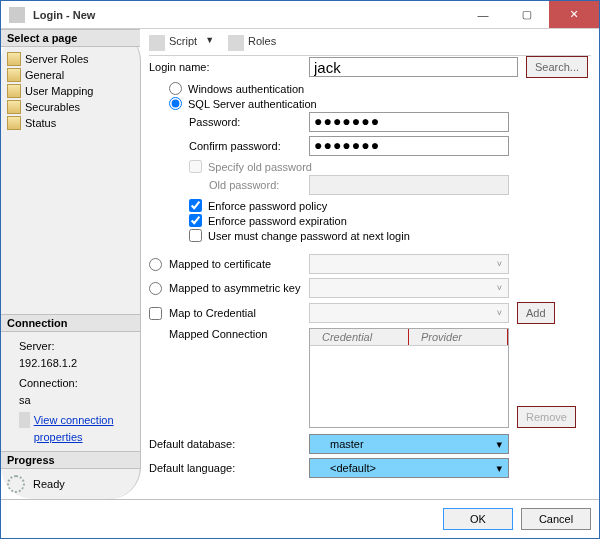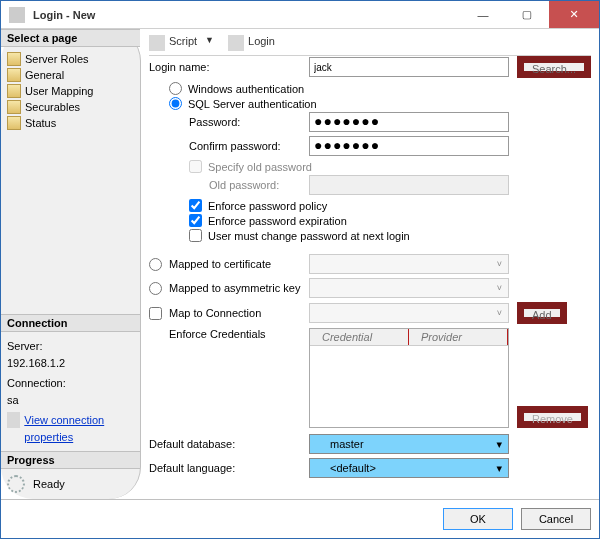--- a/index.html
+++ b/index.html
@@ -10,36 +10,36 @@
 .title-text { flex: 1; color: #333; font-weight: bold; }
 .win-btns { display: flex; height: 100%; }
 .win-btn { width: 44px; display: flex; align-items: center; justify-content: center; color: #333; cursor: default; }
 .win-close { background: #c75050; color: #fff; width: 50px; }
 .content { flex: 1; display: flex; overflow: hidden; }
 .sidebar { width: 140px; background: #f0f0f0; border-right: 1px solid #c0c0c0; display: flex; flex-direction: column; border-radius: 32px; }
 .side-section-head { background: #e4e4e4; border-top: 1px solid #c0c0c0; border-bottom: 1px solid #c0c0c0; padding: 2px 6px; font-weight: bold; }
 .side-body { padding: 4px 4px; }
 .page-item { display: flex; align-items: center; gap: 4px; padding: 1px 2px; cursor: default; }
 .page-icon { width: 14px; height: 14px; background: linear-gradient(#f6e6a8,#e0c06a); border: 1px solid #b89a4a; }
-.conn-body { padding: 6px 6px; line-height: 1.5; }
+.conn-body { padding: 6px 18px; line-height: 1.5; }
 .link { color: #0033cc; text-decoration: underline; cursor: pointer; }
 .progress-body { display:flex; align-items:center; gap:8px; padding:6px; }
 .spinner { width:18px; height:18px; border:2px dotted #9aa; border-radius:50%; }
 .main { flex: 1; display: flex; flex-direction: column; padding: 6px 8px 8px 8px; }
 .toolbar { display: flex; align-items: flex-start; gap: 4px; padding-bottom: 4px; border-bottom: 1px solid #d0d0d0; margin-bottom: 0; }
 .tb-icon { width: 16px; height: 16px; background: #d8d8d8; display:inline-block; }
 .tb-label { color: #333; }
 .drop-arrow { margin-left:4px; color:#333; font-size:9px; }
 .form { flex: 1; overflow: hidden; }
 .row { display: flex; align-items: center; margin-bottom: 4px; }
 .label { width: 160px; }
 .label.indent2 { padding-left: 40px; width: 160px; }
-.input-text { flex: 0 0 200px; height: 20px; border: 1px solid #999; padding: 0 4px; font-family: inherit; font-size: 10px; }
+.input-text { flex: 0 0 200px; height: 20px; border: 1px solid #999; padding: 0 4px; font-family: inherit; font-size: 15px; }
 .input-disabled { background: #f0f0f0; border: 1px solid #ccc; }
-.btn { height: 22px; border: 7px solid #7f1d1d; background: #f0f0f0; padding: 0 8px; margin-left: 8px; color: #666; }
+.btn { height: 22px; border: 1px solid #7f1d1d; background: #f0f0f0; padding: 0 8px; margin-left: 8px; color: #666; }
 .radio-row { display: flex; align-items: center; gap: 6px; margin: 2px 0; padding-left: 20px; }
 .check-row { display: flex; align-items: center; gap: 6px; margin: 2px 0; padding-left: 40px; }
 .check-row.disabled { color: #888; }
 input[type=radio], input[type=checkbox] { margin:0; }
 .combo { flex: 0 0 200px; height: 20px; border: 1px solid #ccc; background: #f6f6f6; display:flex; align-items:center; justify-content:flex-end; padding-right:6px; color:#888; font-size:9px;}
 .combo.enabled { border:1px solid #888; background:#7dd3fc; color:#000; justify-content:space-between; padding-left:20px;}
 .cred-box { border:1px solid #aaa; height: 100px; }
 .cred-head { display:flex; background:#f0f0f0; border-bottom:1px solid #ccc; color:#777; }
 .cred-col { flex:1; padding:2px 12px; border-right:1px solid #b91c1c;font-style:italic; }
 .footer { border-top: 1px solid #c0c0c0; padding: 8px; display:flex; justify-content:flex-end; gap:8px; }
@@ -107,21 +107,21 @@
       </div>
     </div>
 
     <div class="main">
       <div class="toolbar">
         <span class="tb-icon"></span>
         <span class="tb-label">Script</span>
         <span class="drop-arrow">▼</span>
         <span style="width:6px"></span>
         <span class="tb-icon"></span>
-        <span class="tb-label">Login</span>
+        <span class="tb-label">Roles</span>
       </div>
 
       <div class="form">
         <div class="row">
           <span class="label">Login name:</span>
           <input class="input-text" value="jack" style="">
           <button class="btn">Search...</button>
         </div>
 
         <div class="radio-row">
@@ -175,27 +175,27 @@
           <span style="width:20px;display:flex;align-items:center;">
               <input type="radio" name="map" style="">
             </span>
           <span style="width:140px">Mapped to asymmetric key</span>
           <div class="combo">˅</div>
         </div>
         <div class="row">
           <span style="width:20px;display:flex;align-items:center;">
               <input type="checkbox" style="">
             </span>
-          <span style="width:140px">Map to Connection</span>
+          <span style="width:140px">Map to Credential</span>
           <div class="combo">˅</div>
           <button class="btn">Add</button>
         </div>
 
         <div class="row" style="align-items:flex-start;">
-          <span class="label" style="width:160px;padding-left:20px;">Enforce Credentials</span>
+          <span class="label" style="width:160px;padding-left:20px;">Mapped Connection</span>
           <div style="flex:0 0 200px;">
             <div class="cred-box">
               <div class="cred-head">
                 <div class="cred-col">Credential</div>
                 <div class="cred-col">Provider</div>
               </div>
             </div>
           </div>
           <div style="display:flex;flex-direction:column;height:100px;">
             <button class="btn" style="margin-top:auto;color:#aaa;">Remove</button>

